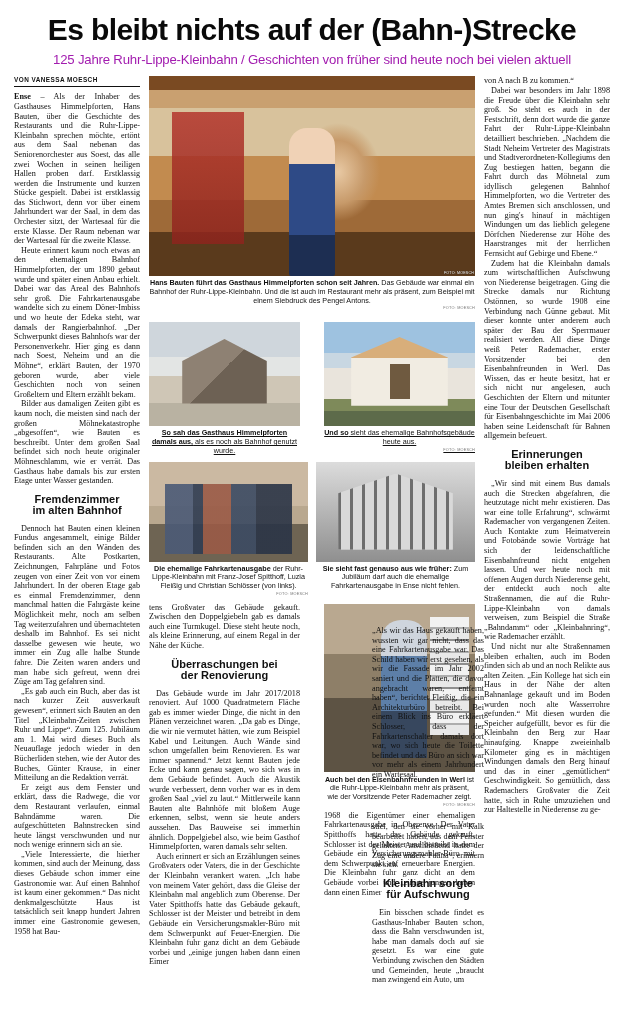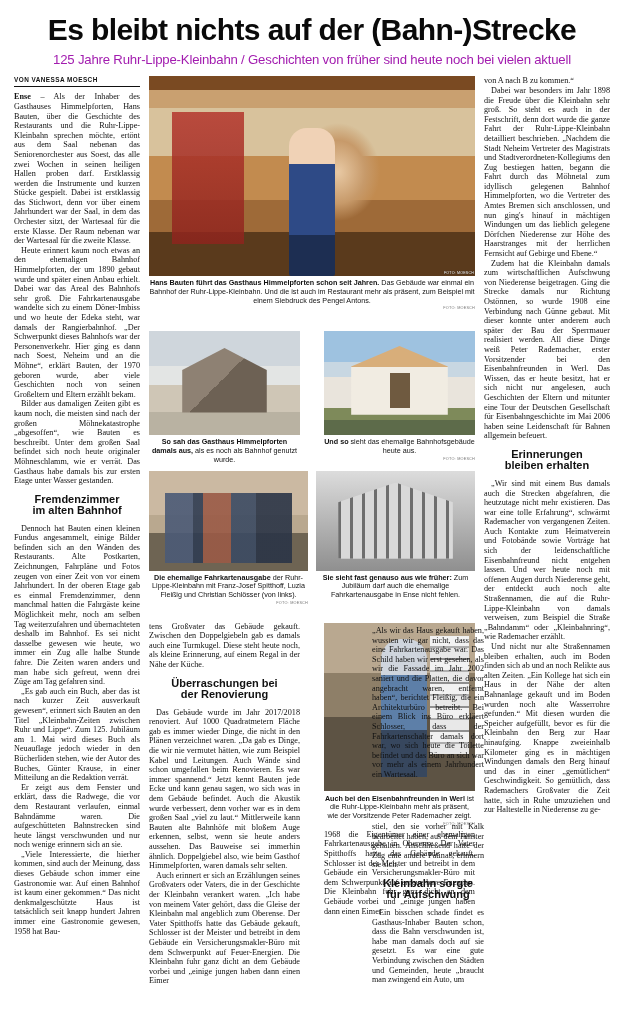--- a/index.html
+++ b/index.html
@@ -210,21 +210,21 @@
     </div>
 
     <div class="col">
 
       <div class="photo ph-interior" style="height:200px">
         <span class="credit">FOTO: MOESCH</span>
       </div>
       <div class="capt"><b>Hans Bauten führt das Gasthaus Himmelpforten schon seit Jahren.</b><span> Das Gebäude war einmal ein Bahnhof der Ruhr-Lippe-Kleinbahn. Und die ist auch im Restaurant mehr als präsent, zum Beispiel mit einem Siebdruck des Pengel Antons.</span></div>
       <div class="capt-credit">FOTO: MOESCH</div>
 
-      <div style="display:flex; gap:24px; margin-top:21px;">
+      <div style="display:flex; gap:24px; margin-top:12px;text-decoration:underline;">
         <div style="flex:1">
           <div class="photo ph-oldhouse" style="height:104px"></div>
           <div class="capt"><b>So sah das Gasthaus Himmelpforten damals aus,</b><span> als es noch als Bahnhof genutzt wurde.</span></div>
         </div>
         <div style="flex:1">
           <div class="photo ph-newhouse" style="height:104px"></div>
           <div class="capt"><b>Und so</b><span> sieht das ehemalige Bahnhofsgebäude heute aus.</span></div>
           <div class="capt-credit">FOTO: MOESCH</div>
         </div>
       </div>
@@ -234,21 +234,21 @@
           <div class="photo ph-group" style="height:100px"></div>
           <div class="capt"><b>Die ehemalige Fahrkartenausgabe</b><span> der Ruhr-Lippe-Kleinbahn mit Franz-Josef Spitthoff, Luzia Fleißig und Christian Schlösser (von links).</span></div>
           <div class="capt-credit">FOTO: MOESCH</div>
         </div>
         <div style="flex:1">
           <div class="photo ph-fachwerk" style="height:100px"></div>
           <div class="capt"><b>Sie sieht fast genauso aus wie früher:</b><span> Zum Jubiläum darf auch die ehemalige Fahrkartenausgabe in Ense nicht fehlen.</span></div>
         </div>
       </div>
 
-      <div style="display:flex; gap:24px; margin-top:17px;">
+      <div style="display:flex; gap:24px; margin-top:7px;">
         <div style="flex:1">
           <p class="body noind">tens Großvater das Gebäude gekauft. Zwischen den Doppelgiebeln gab es damals auch eine Turmkugel. Diese steht heute noch, als kleine Erinnerung, auf einem Regal in der Nähe der Küche.</p>
           <div class="subhl">Überraschungen bei<br>der Renovierung</div>
           <p class="body">Das Gebäude wurde im Jahr 2017/2018 renoviert. Auf 1000 Quadratmetern Fläche gab es immer wieder Dinge, die nicht in den Plänen verzeichnet waren. „Da gab es Dinge, die wir nie vermutet hätten, wie zum Beispiel Kabel und Leitungen. Auch Wände sind schon umgefallen beim Renovieren. Es war immer spannend.“ Jetzt kennt Bauten jede Ecke und kann genau sagen, wo sich was in dem Gebäude befindet. Auch die Akustik wurde verbessert, denn vorher war es in dem großen Saal „viel zu laut.“ Mittlerweile kann Bauten alte Bahnhöfe mit bloßem Auge erkennen, selbst, wenn sie heute anders aussehen. Das Bauweise sei immerhin ähnlich. Doppelgiebel also, wie beim Gasthof Himmelpforten, waren damals sehr selten.</p>
           <p class="body">Auch erinnert er sich an Erzählungen seines Großvaters oder Vaters, die in der Geschichte der Kleinbahn verankert waren. „Ich habe von meinem Vater gehört, dass die Gleise der Kleinbahn mal angeblich zum Oberense. Der Vater Spitthoffs hatte das Gebäude gekauft, Schlosser ist der Meister und betreibt in dem Gebäude ein Versicherungsmakler-Büro mit dem Schwerpunkt auf Feuer-Energien. Die Kleinbahn fuhr ganz dicht an dem Gebäude vorbei und „einige jungen haben dann einen Eimer</p>
         </div>
         <div style="flex:1">
           <div class="photo ph-model" style="height:168px; margin-top:1px;"></div>
           <div class="capt" style="margin-top:4px"><b>Auch bei den Eisenbahnfreunden in Werl</b><span> ist die Ruhr-Lippe-Kleinbahn mehr als präsent, wie der Vorsitzende Peter Rademacher zeigt.</span></div>
           <div class="capt-credit">FOTO: MOESCH</div>

